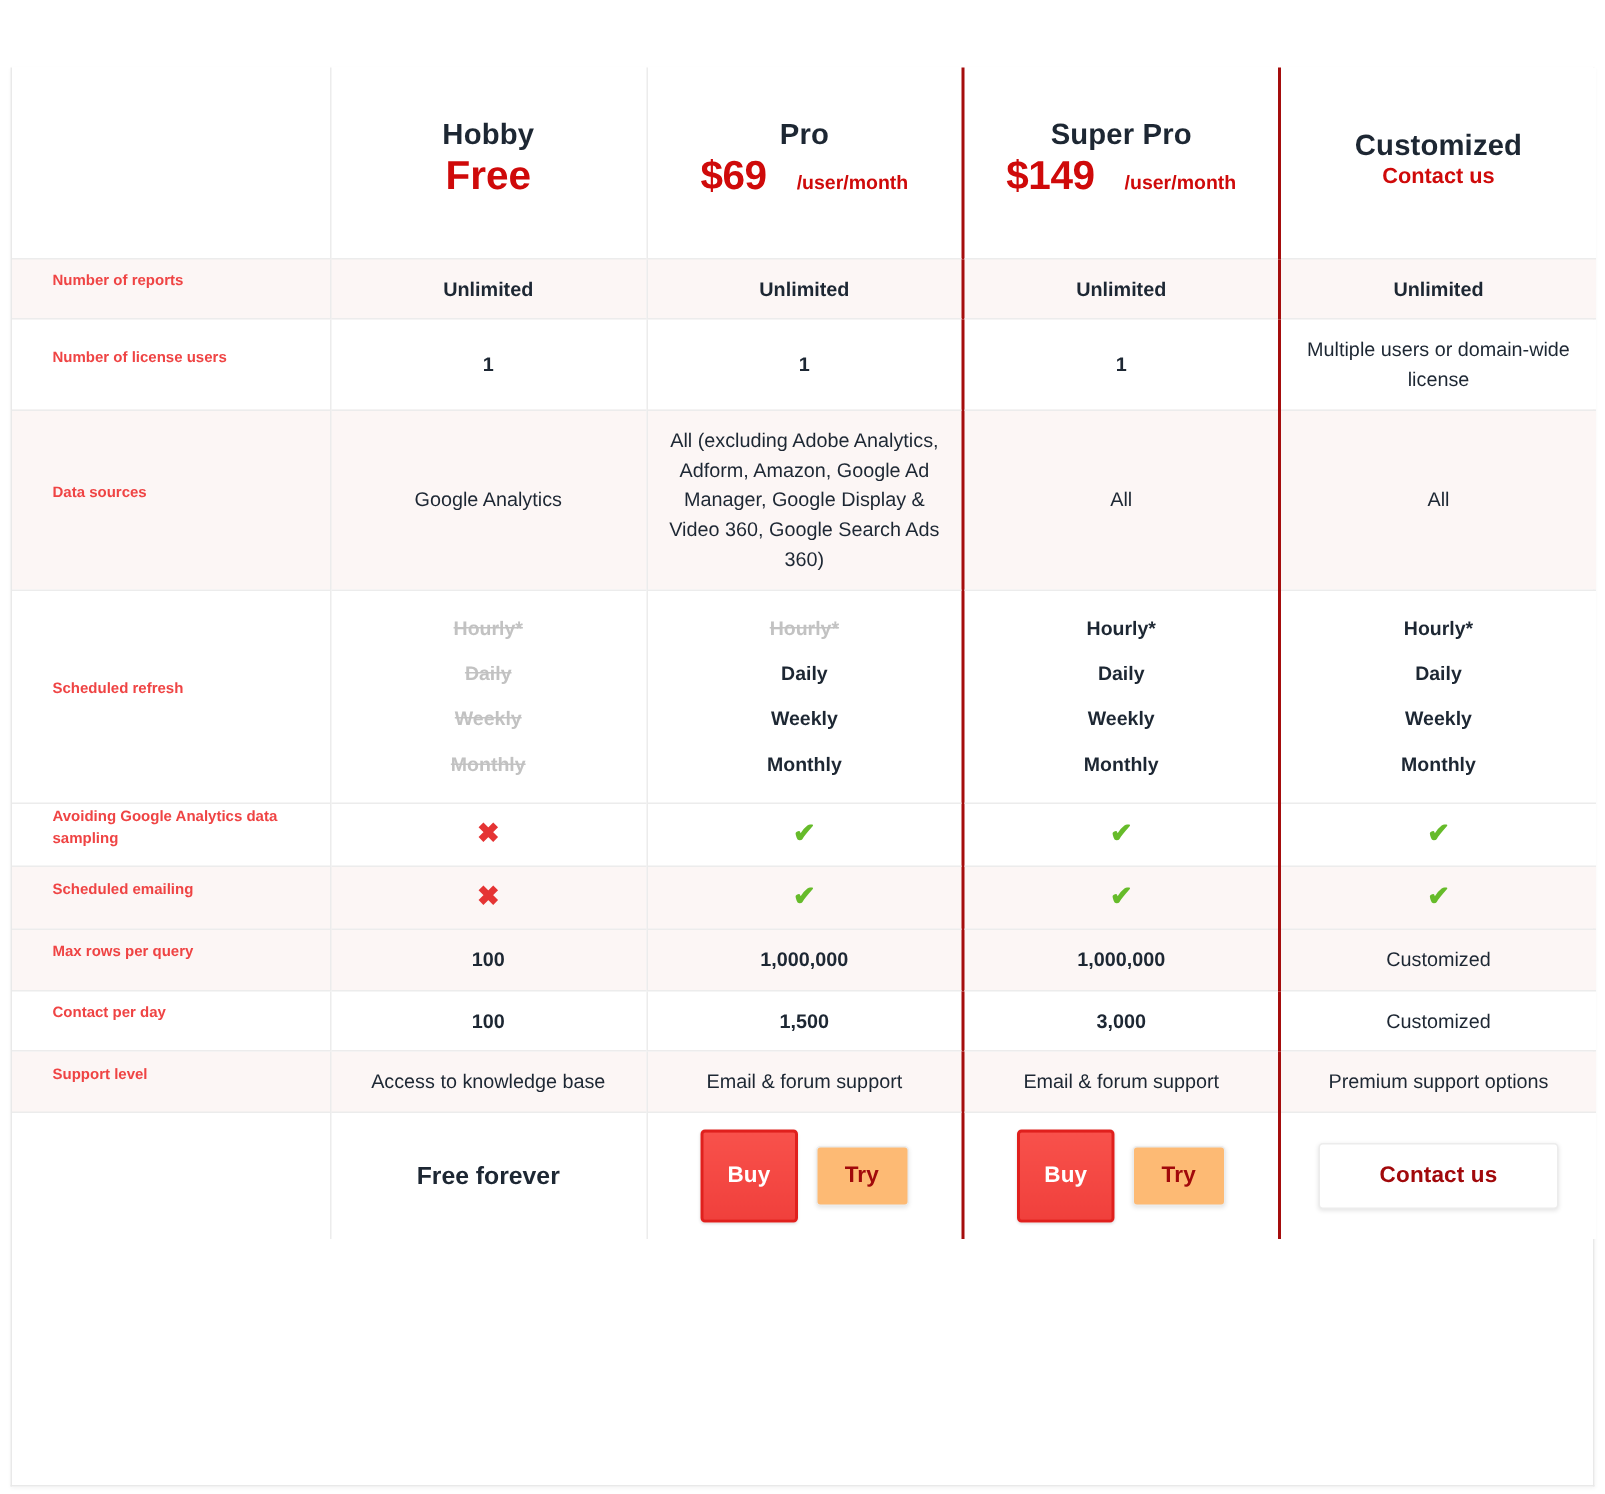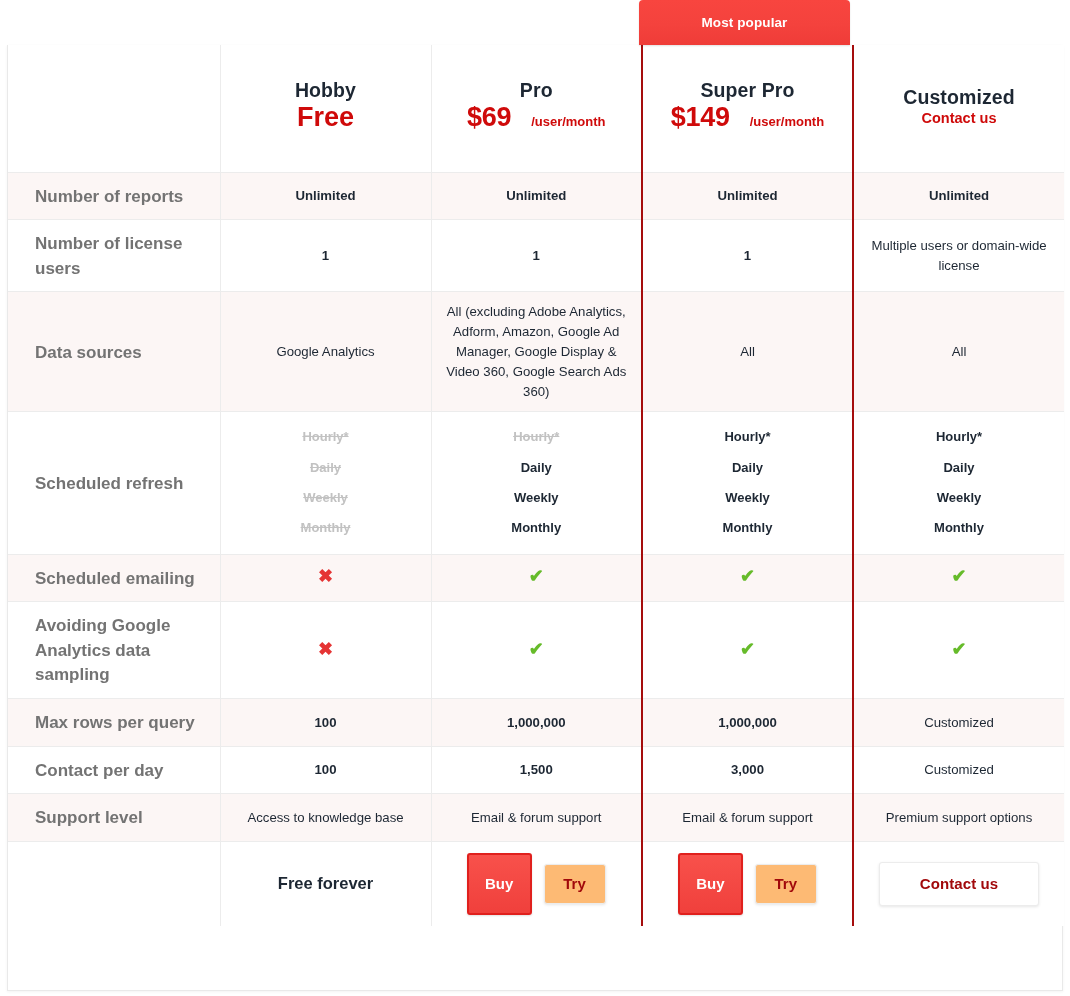--- a/index.html
+++ b/index.html
@@ -64,24 +64,24 @@
   .row-alt  > td { background: #fcf6f5; }
   .row-plain> td { background: #ffffff; }
 
   tr.body-row > td {
     border-top: 1px solid #ececec;
   }
 
   
   .feat {
     text-align: left;
-    padding: 12px 14px 10px 27px;
-    font-size: 17px;
-    font-weight: bold;
-    color: #737373;
+    padding: 2px 14px 10px 27px;
+    font-size: 10px;
+    font-weight: bold;
+    color: #ef4444;
     line-height: 1.45;
     vertical-align: middle;
   }
 
   
   .val {
     text-align: center;
     vertical-align: middle;
     font-size: 13.2px;
     color: #1d2733;
@@ -188,21 +188,20 @@
     font-weight: bold;
     color: #1d2733;
   }
   tr.cta-row > td { height: 84px; vertical-align: middle; }
 </style>
 </head>
 <body>
 
 <div id="page">
 
-  <div class="popular-banner">Most popular</div>
 
   <div class="table-wrap">
     <table class="pricing">
       <colgroup>
         <col class="c-feature">
           <col class="c-plan">
           <col class="c-plan">
           <col class="c-plan">
           <col class="c-plan">
       </colgroup>
@@ -267,35 +266,35 @@
               <div class="on">Weekly</div>
               <div class="on">Monthly</div>
             </td>
             <td class="val hl-left refresh-list">
               <div class="on">Hourly*</div>
               <div class="on">Daily</div>
               <div class="on">Weekly</div>
               <div class="on">Monthly</div>
             </td>
           </tr>
-          <tr class="body-row row-alt">
-            <td class="feat">Scheduled emailing</td>
-            <td class="val"><span class="mark no">✖</span></td>
-            <td class="val"><span class="mark yes">✔</span></td>
-            <td class="val hl-left"><span class="mark yes">✔</span></td>
-            <td class="val hl-left"><span class="mark yes">✔</span></td>
-          </tr>
           <tr class="body-row row-plain">
             <td class="feat">Avoiding Google Analytics data sampling</td>
             <td class="val"><span class="mark no">✖</span></td>
             <td class="val"><span class="mark yes">✔</span></td>
             <td class="val hl-left"><span class="mark yes">✔</span></td>
             <td class="val hl-left"><span class="mark yes">✔</span></td>
           </tr>
           <tr class="body-row row-alt">
+            <td class="feat">Scheduled emailing</td>
+            <td class="val"><span class="mark no">✖</span></td>
+            <td class="val"><span class="mark yes">✔</span></td>
+            <td class="val hl-left"><span class="mark yes">✔</span></td>
+            <td class="val hl-left"><span class="mark yes">✔</span></td>
+          </tr>
+          <tr class="body-row row-alt">
             <td class="feat">Max rows per query</td>
             <td class="val">100</td>
             <td class="val">1,000,000</td>
             <td class="val hl-left">1,000,000</td>
             <td class="val hl-left light">Customized</td>
           </tr>
           <tr class="body-row row-plain">
             <td class="feat">Contact per day</td>
             <td class="val">100</td>
             <td class="val">1,500</td>

